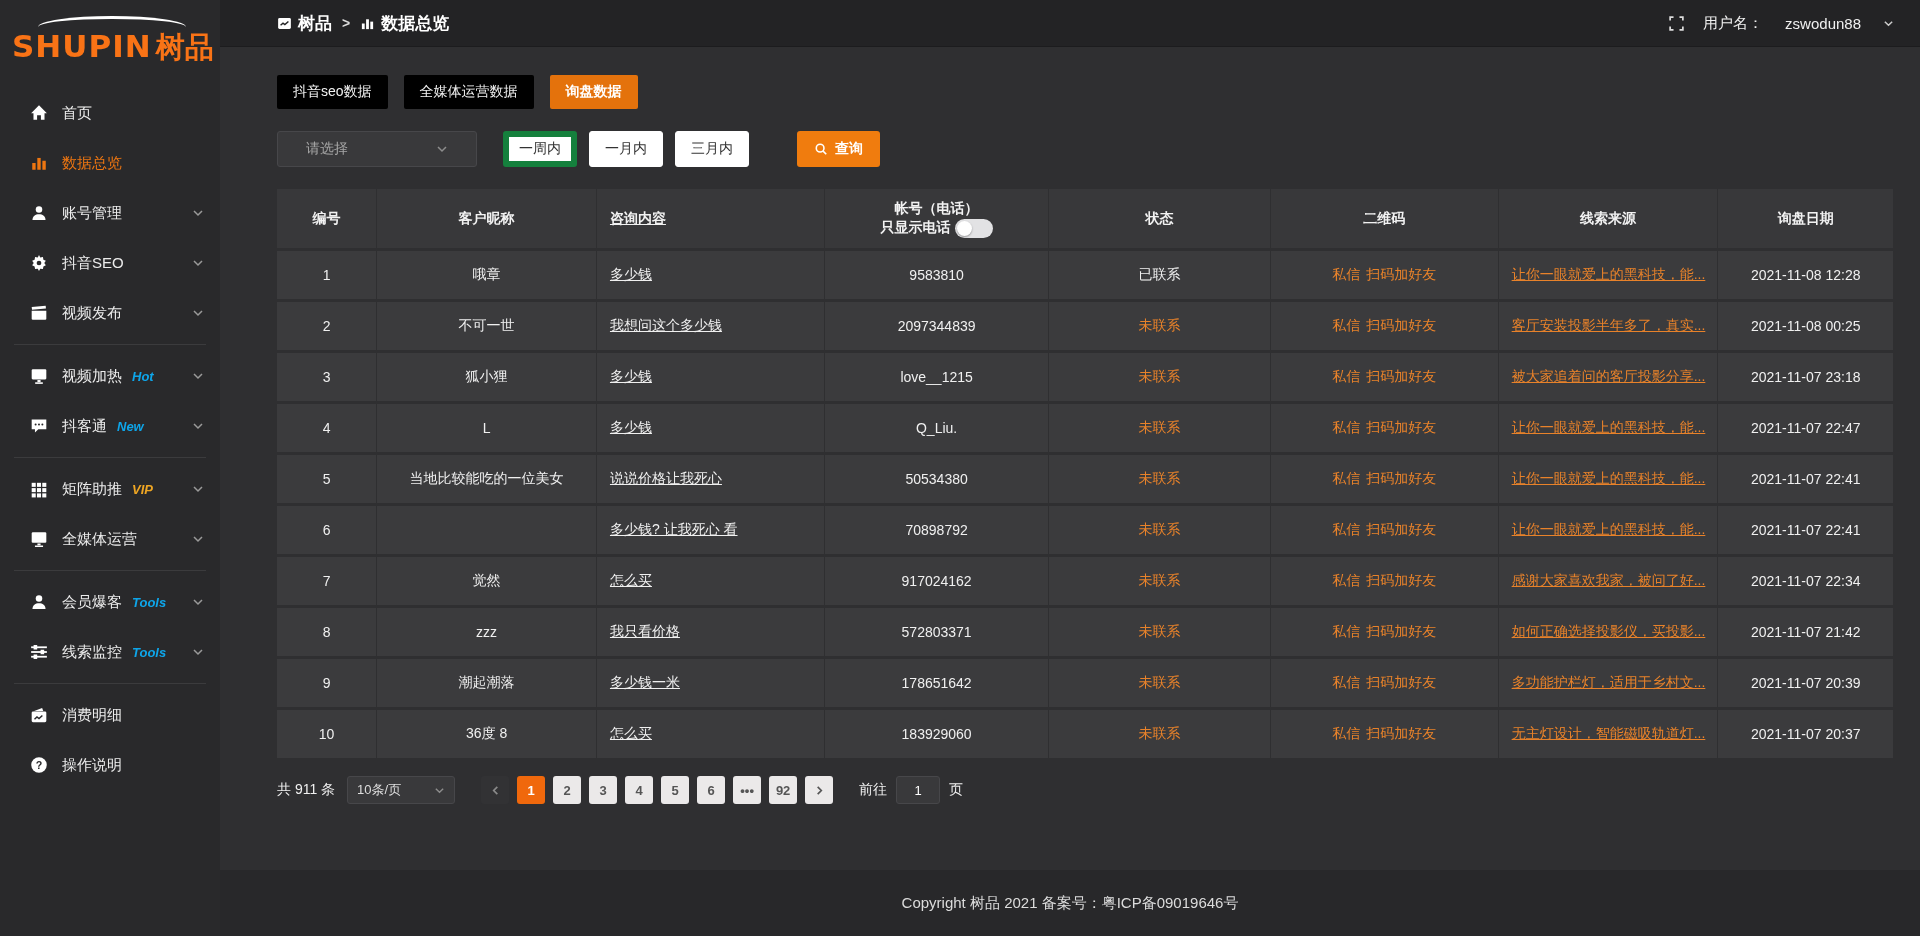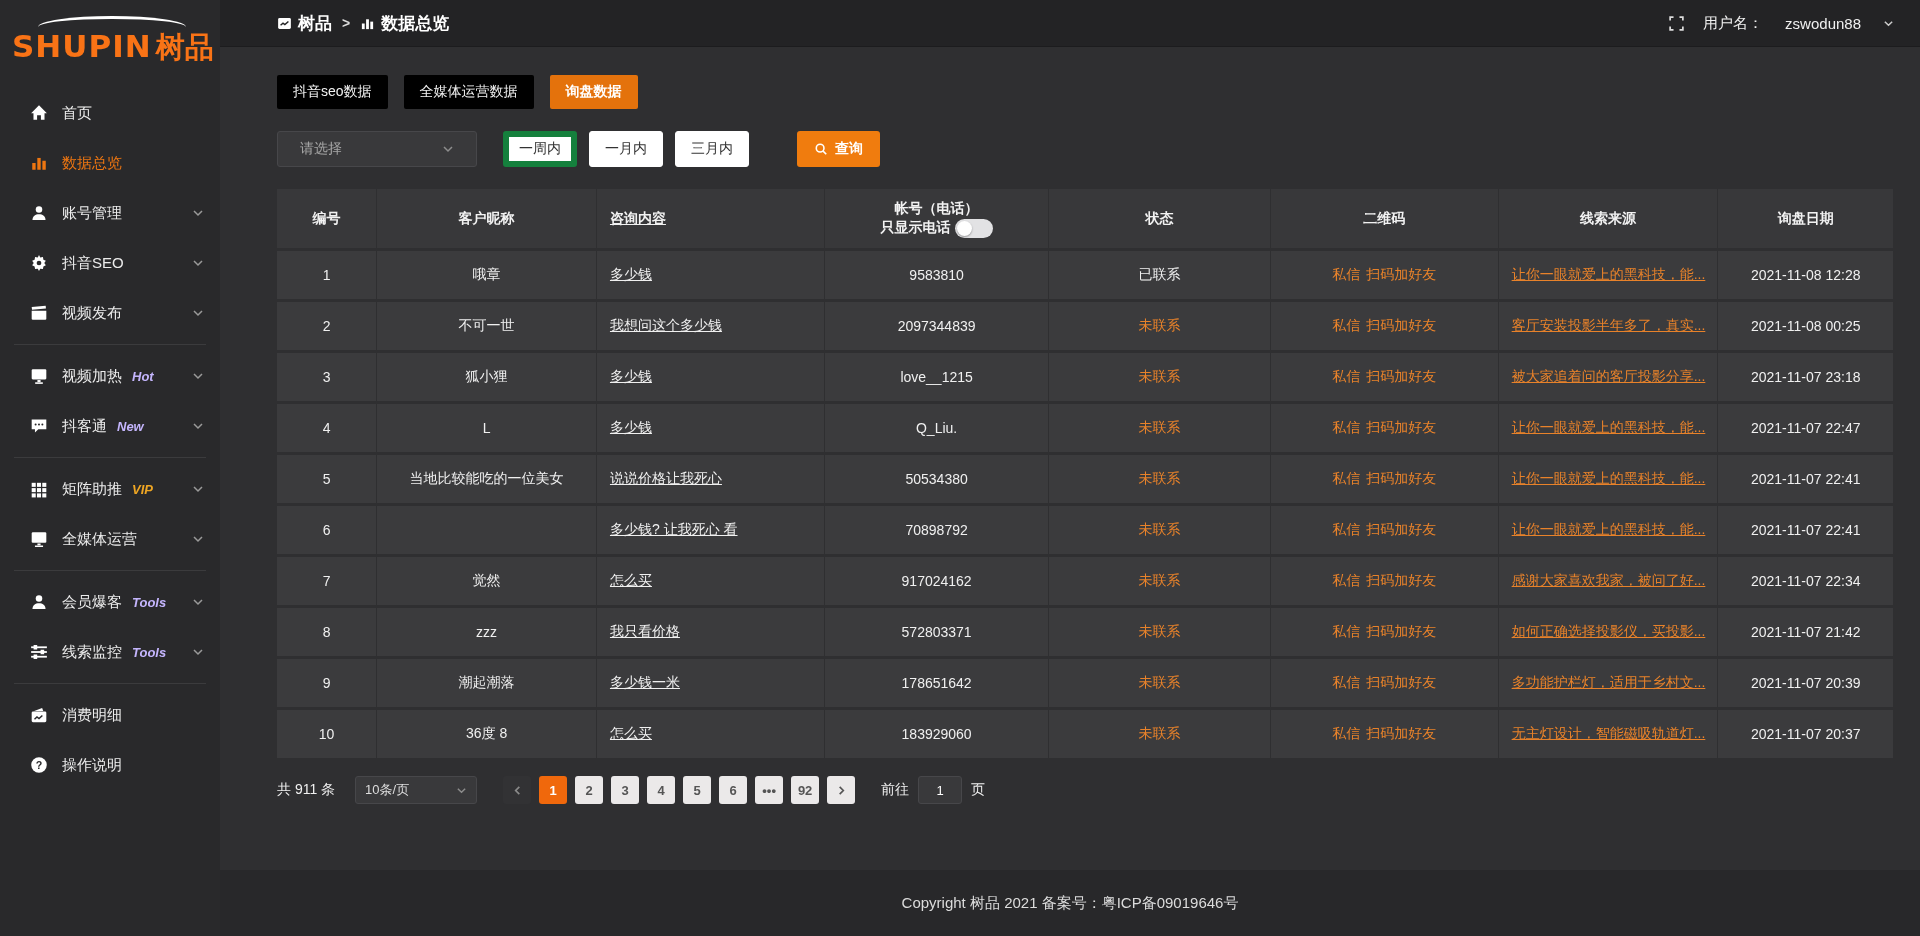--- a/index.html
+++ b/index.html
@@ -20,21 +20,21 @@
   .logo-en { font-size:31px; font-weight:bold; letter-spacing:1px; font-family:"DejaVu Sans", sans-serif; }
   .logo-cn { font-size:29px; font-weight:bold; margin-left:4px; }
   .nav { margin-top:8px; }
   .nav-item { display:flex; align-items:center; height:50px; padding:0 16px 0 30px;
     font-size:15px; color:#ececec; cursor:pointer; }
   .nav-item .nicon { width:18px; height:18px; margin-right:14px; color:#fff; flex-shrink:0; }
   .nav-item .nicon svg { width:18px; height:18px; display:block; fill:currentColor; }
   .nav-item.active { color:#ee7611; }
   .nav-item.active .nicon { color:#ee7611; }
   .nav-badge { font-style:italic; font-weight:bold; font-size:13px; margin-left:10px; }
-  .nav-badge.red  { color:#c4b5fd;text-align:center; }
+  .nav-badge.red  { color:#0ea5e9;text-align:center; }
   .nav-badge.gold { color:#efa623; }
   .nav-chev { margin-left:auto; color:#9a9a9a; width:12px; height:12px; }
   .nav-chev svg { width:12px; height:12px; display:block; }
   .nav-divider { height:1px; background:#3b3b3d; margin:6px 14px; }
 
   
   .main { flex:1; display:flex; flex-direction:column; min-width:0; }
   .topbar { height:47px; flex-shrink:0; background:#232325; border-bottom:1px solid #1c1c1e;
     display:flex; align-items:center; justify-content:space-between; padding:0 26px 0 57px; }
   .breadcrumb { display:flex; align-items:center; font-size:17px; font-weight:bold; color:#fff; }
@@ -53,21 +53,21 @@
 
   
   .tabs { display:flex; gap:16px; }
   .tab { height:34px; padding:0 16px; background:#000000; color:#f2f2f2; font-size:14px;
     display:flex; align-items:center; border-radius:2px; cursor:pointer; }
   .tab.active { background:#e4720c; color:#fff; font-weight:bold; }
 
   
   .filter-row { display:flex; align-items:center; margin-top:22px; }
   .select { width:200px; height:36px; background:#39393b; border:1px solid #47474a; border-radius:3px;
-    display:flex; align-items:center; justify-content:space-between; padding:0 22px;
+    display:flex; align-items:center; justify-content:space-between; padding:0 28px;
     color:#a6a6a6; font-size:14px; cursor:pointer; margin-right:26px; }
   .select .sel-chev { width:12px; height:12px; color:#8d8d8d; }
   .select .sel-chev svg { width:12px; height:12px; display:block; }
   .period-btn { width:74px; height:36px; background:#fff; color:#333; font-size:14px;
     display:flex; align-items:center; justify-content:center; border-radius:3px;
     border:1px solid #fff; cursor:pointer; margin-right:12px; }
   .period-btn.active { border:6px solid #15803d; }
   .search-btn { height:36px; padding:0 17px; margin-left:36px; background:#f07c0e; color:#fff;
     border-radius:3px; display:flex; align-items:center; gap:7px; font-size:14px;
     font-weight:bold; cursor:pointer; }
@@ -89,22 +89,22 @@
     display:inline-block; cursor:pointer; flex-shrink:0; }
   .toggle::after { content:''; position:absolute; left:2px; top:2px; width:15px; height:15px;
     border-radius:50%; background:#fff; box-shadow:0 1px 2px rgba(0,0,0,.35); }
   .status-un { color:#e8822a; }
   .qr-link { color:#e8822a; cursor:pointer; }
   .qr-gap { display:inline-block; width:6px; }
   td.source { color:#e8822a; cursor:pointer; }
 
   
   .pagination { display:flex; align-items:center; margin-top:15px; font-size:14px; color:#f0f0f0; }
-  .pg-total { margin-right:20px; }
-  .pg-size { width:122px; height:28px; background:#39393b; border:1px solid #47474a; border-radius:3px;
+  .pg-total { margin-right:12px; }
+  .pg-size { width:108px; height:28px; background:#39393b; border:1px solid #47474a; border-radius:3px;
     display:flex; align-items:center; justify-content:space-between; padding:0 9px;
     color:#ddd; font-size:13px; cursor:pointer; margin-right:26px; }
   .pg-size .sel-chev { width:11px; height:11px; color:#8d8d8d; }
   .pg-size .sel-chev svg { width:11px; height:11px; display:block; }
   .pg-btn { min-width:28px; height:28px; border-radius:3px; margin-right:8px; padding:0 4px;
     display:flex; align-items:center; justify-content:center; cursor:pointer;
     background:#ebe9e9; color:#555; font-size:13px; font-weight:bold; }
   .pg-btn.prev { background:#323234; color:#8a8a8a; }
   .pg-btn.active { background:#f0680c; color:#fff; }
   .pg-btn .pchev { width:11px; height:11px; }

